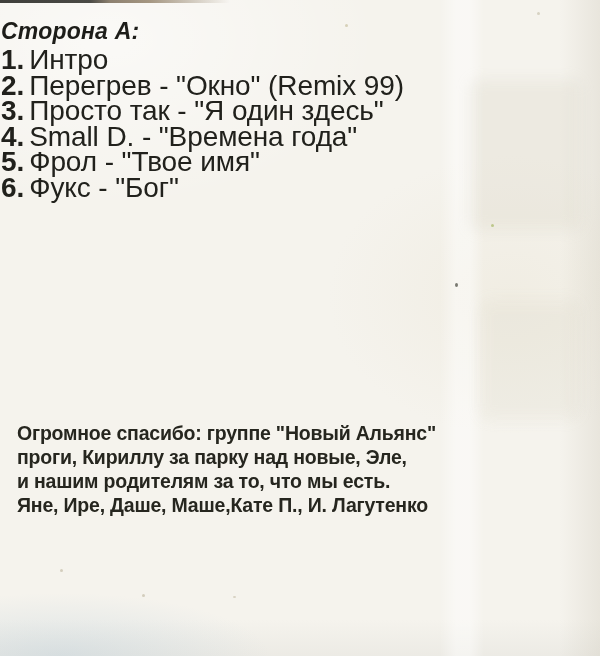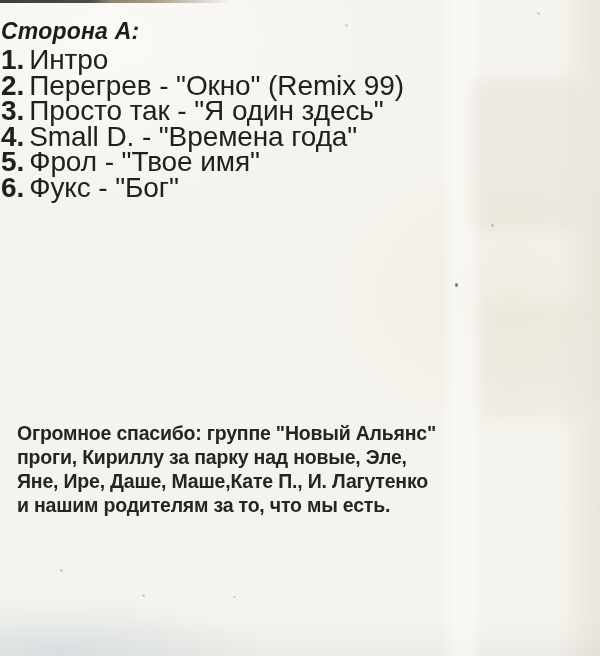--- a/index.html
+++ b/index.html
@@ -116,17 +116,17 @@
       <span class="num">5.</span><span>Фрол - "Твое имя"</span>
     </div>
     <div class="track">
       <span class="num">6.</span><span>Фукс - "Бог"</span>
     </div>
   </div>
 
   <div class="thanks">
     <div>Огромное спасибо: группе "Новый Альянс"</div>
     <div>проги, Кириллу за парку над новые, Эле,</div>
+    <div>и нашим родителям за то, что мы есть.</div>
     <div>Яне, Ире, Даше, Маше,Кате П., И. Лагутенко</div>
-    <div>и нашим родителям за то, что мы есть.</div>
   </div>
 
 </div>
 
 </body></html>

